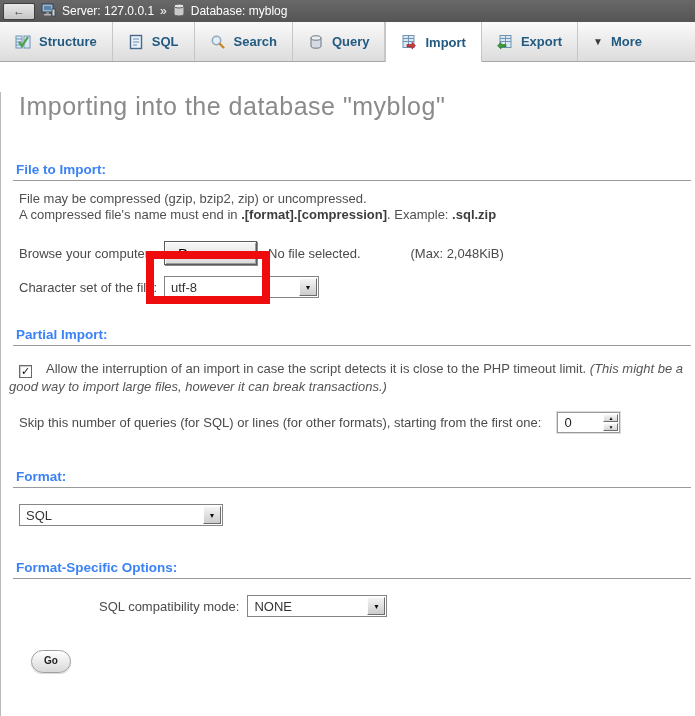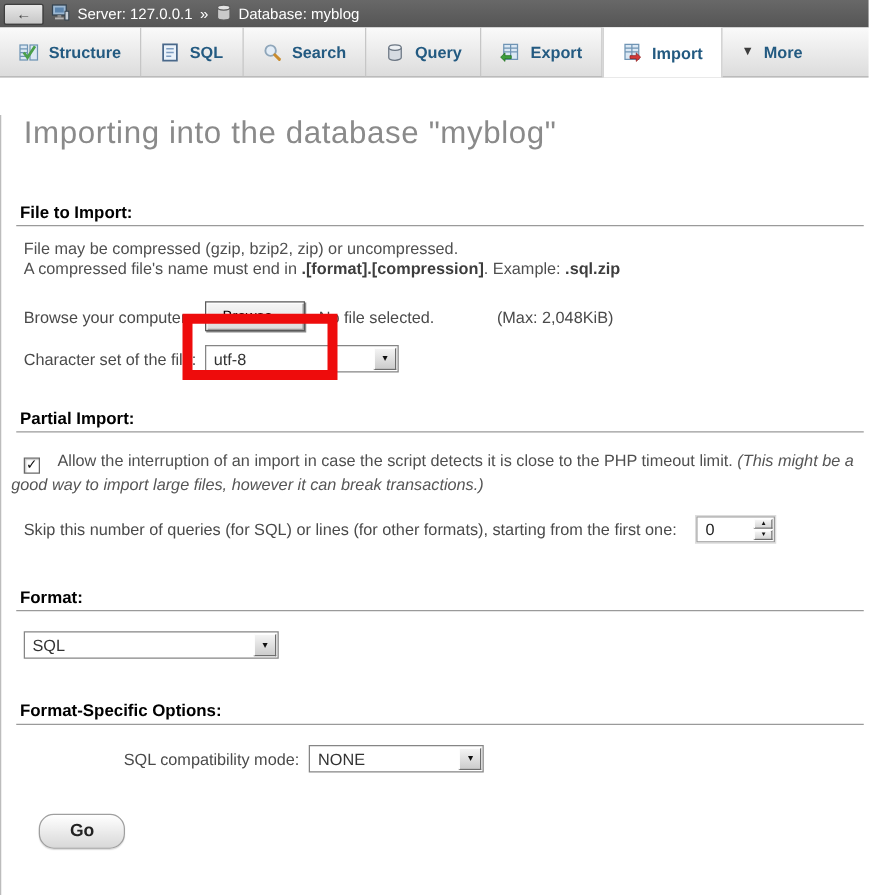--- a/index.html
+++ b/index.html
@@ -40,35 +40,35 @@
   
   .content {
     border-left:1px solid #bcbcbc; height:654px; position:relative;
   }
   h1 {
     margin:30px 0 0 18px; font-size:25px; font-weight:normal;
     color:#8a8a8a; letter-spacing:.5px;
   }
   .section-head {
     margin:8px 4px 0 12px; padding:0 0 3px 3px;
-    font-weight:bold; color:#000000; font-size:13.5px;
+    font-weight:bold; color:#3b82f6; font-size:13.5px;
     border-bottom:1px solid #9a9a9a;
   }
   .sh1 { margin-top:41px; }
   .sh2 { margin-top:29px; }
   .sh3 { margin-top:36px; }
   .sh4 { margin-top:34px; }
   .note-line { margin:0 0 0 18px; line-height:16px; color:#4f4f4f; }
   .note-line.first { margin-top:10px; }
   .b { font-weight:bold; color:#3d3d3d; }
   
   .browse-row { margin:17px 0 0 18px; height:26px; display:flex; align-items:center; }
   .browse-label { width:145px; }
   .win-btn {
-    height:24px; padding:0 13px; font-size:12px; color:#000;
+    height:24px; padding:0 13px; font-size:15px; color:#000;
     background:linear-gradient(#f7f7f7,#dcdcdc);
     border:1px solid #5a5a5a;
     box-shadow:inset 1px 1px 0 #fff, inset -1px -1px 0 #9c9c9c, 1px 1px 0 #8a8a8a;
     cursor:pointer; font-family:inherit;
   }
   .no-file { margin-left:11px; }
   .max-size { margin-left:50px; }
   
   .charset-row { margin:10px 0 0 18px; display:flex; align-items:center; }
   .charset-row .lbl { width:145px; }
@@ -118,21 +118,21 @@
     font-size:5px; line-height:5px; color:#111; text-align:center;
     display:flex; align-items:center; justify-content:center; cursor:pointer;
   }
   
   .compat-row { margin:16px 0 0 98px; display:flex; align-items:center;text-align:right; }
   .autoinc-row { margin:16px 0 0 95px; }
   .autoinc-row .cb { margin-right:9px; }
   .mono { font-family:"DejaVu Sans Mono","Liberation Mono",monospace; font-size:12px; color:#3d3d3d; }
   
   .go-btn {
-    margin:33px 0 0 30px; padding:4px 24px 6px; font-size:14px; font-weight:bold;
+    margin:33px 0 0 30px; padding:4px 12px 6px; font-size:10px; font-weight:bold;
     color:#222; background:linear-gradient(#ffffff,#d8d8d8);
     border:1px solid #9f9f9f; border-radius:12px; cursor:pointer;
     font-family:inherit; box-shadow:0 1px 1px rgba(0,0,0,.15);
   }
   .icon16 { width:16px; height:16px; flex:0 0 16px; }
 </style>
 </head>
 <body>
 
 <div class="topbar">
@@ -195,43 +195,43 @@
   </div>
   <div class="tab">
     <span class="icon16">
       <svg width="16" height="16" viewBox="0 0 16 16">
         <path d="M3 4 v8 a5 2.2 0 0 0 10 0 v-8" fill="#d6dbe2" stroke="#6b7683"></path>
         <ellipse cx="8" cy="4" rx="5" ry="2.2" fill="#eef1f4" stroke="#6b7683"></ellipse>
       </svg>
     </span>
     <span>Query</span>
   </div>
+  <div class="tab active">
+    <span class="icon16">
+      <svg width="16" height="16" viewBox="0 0 16 16">
+        <rect x="2" y="1.5" width="11" height="12" fill="#dbe8f4" stroke="#6f94b4"></rect>
+        <line x1="2" y1="4.5" x2="13" y2="4.5" stroke="#6f94b4"></line>
+        <line x1="2" y1="7.5" x2="13" y2="7.5" stroke="#6f94b4"></line>
+        <line x1="7.5" y1="1.5" x2="7.5" y2="13.5" stroke="#6f94b4"></line>
+        <path d="M6 10.5 h5 v-2.2 l3.5 3.4 l-3.5 3.4 v-2.2 h-5 z" fill="#d43a3a" stroke="#8e1f1f" stroke-width="0.6"></path>
+      </svg>
+    </span>
+    <span>Import</span>
+  </div>
   <div class="tab">
     <span class="icon16">
       <svg width="16" height="16" viewBox="0 0 16 16">
         <rect x="3" y="1.5" width="11" height="12" fill="#dbe8f4" stroke="#6f94b4"></rect>
         <line x1="3" y1="4.5" x2="14" y2="4.5" stroke="#6f94b4"></line>
         <line x1="3" y1="7.5" x2="14" y2="7.5" stroke="#6f94b4"></line>
         <line x1="8.5" y1="1.5" x2="8.5" y2="13.5" stroke="#6f94b4"></line>
         <path d="M9 10.5 h-5 v-2.2 l-3.5 3.4 l3.5 3.4 v-2.2 h5 z" fill="#3d9e3d" stroke="#1f6e1f" stroke-width="0.6"></path>
       </svg>
     </span>
     <span>Export</span>
-  </div>
-  <div class="tab active">
-    <span class="icon16">
-      <svg width="16" height="16" viewBox="0 0 16 16">
-        <rect x="2" y="1.5" width="11" height="12" fill="#dbe8f4" stroke="#6f94b4"></rect>
-        <line x1="2" y1="4.5" x2="13" y2="4.5" stroke="#6f94b4"></line>
-        <line x1="2" y1="7.5" x2="13" y2="7.5" stroke="#6f94b4"></line>
-        <line x1="7.5" y1="1.5" x2="7.5" y2="13.5" stroke="#6f94b4"></line>
-        <path d="M6 10.5 h5 v-2.2 l3.5 3.4 l-3.5 3.4 v-2.2 h-5 z" fill="#d43a3a" stroke="#8e1f1f" stroke-width="0.6"></path>
-      </svg>
-    </span>
-    <span>Import</span>
   </div>
   <div class="tab" style="border-right:none;">
     <span class="chev">▼</span>
     <span>More</span>
   </div>
 </div>
 
 <div class="content">
 
   <h1>Importing into the database "myblog"</h1>

